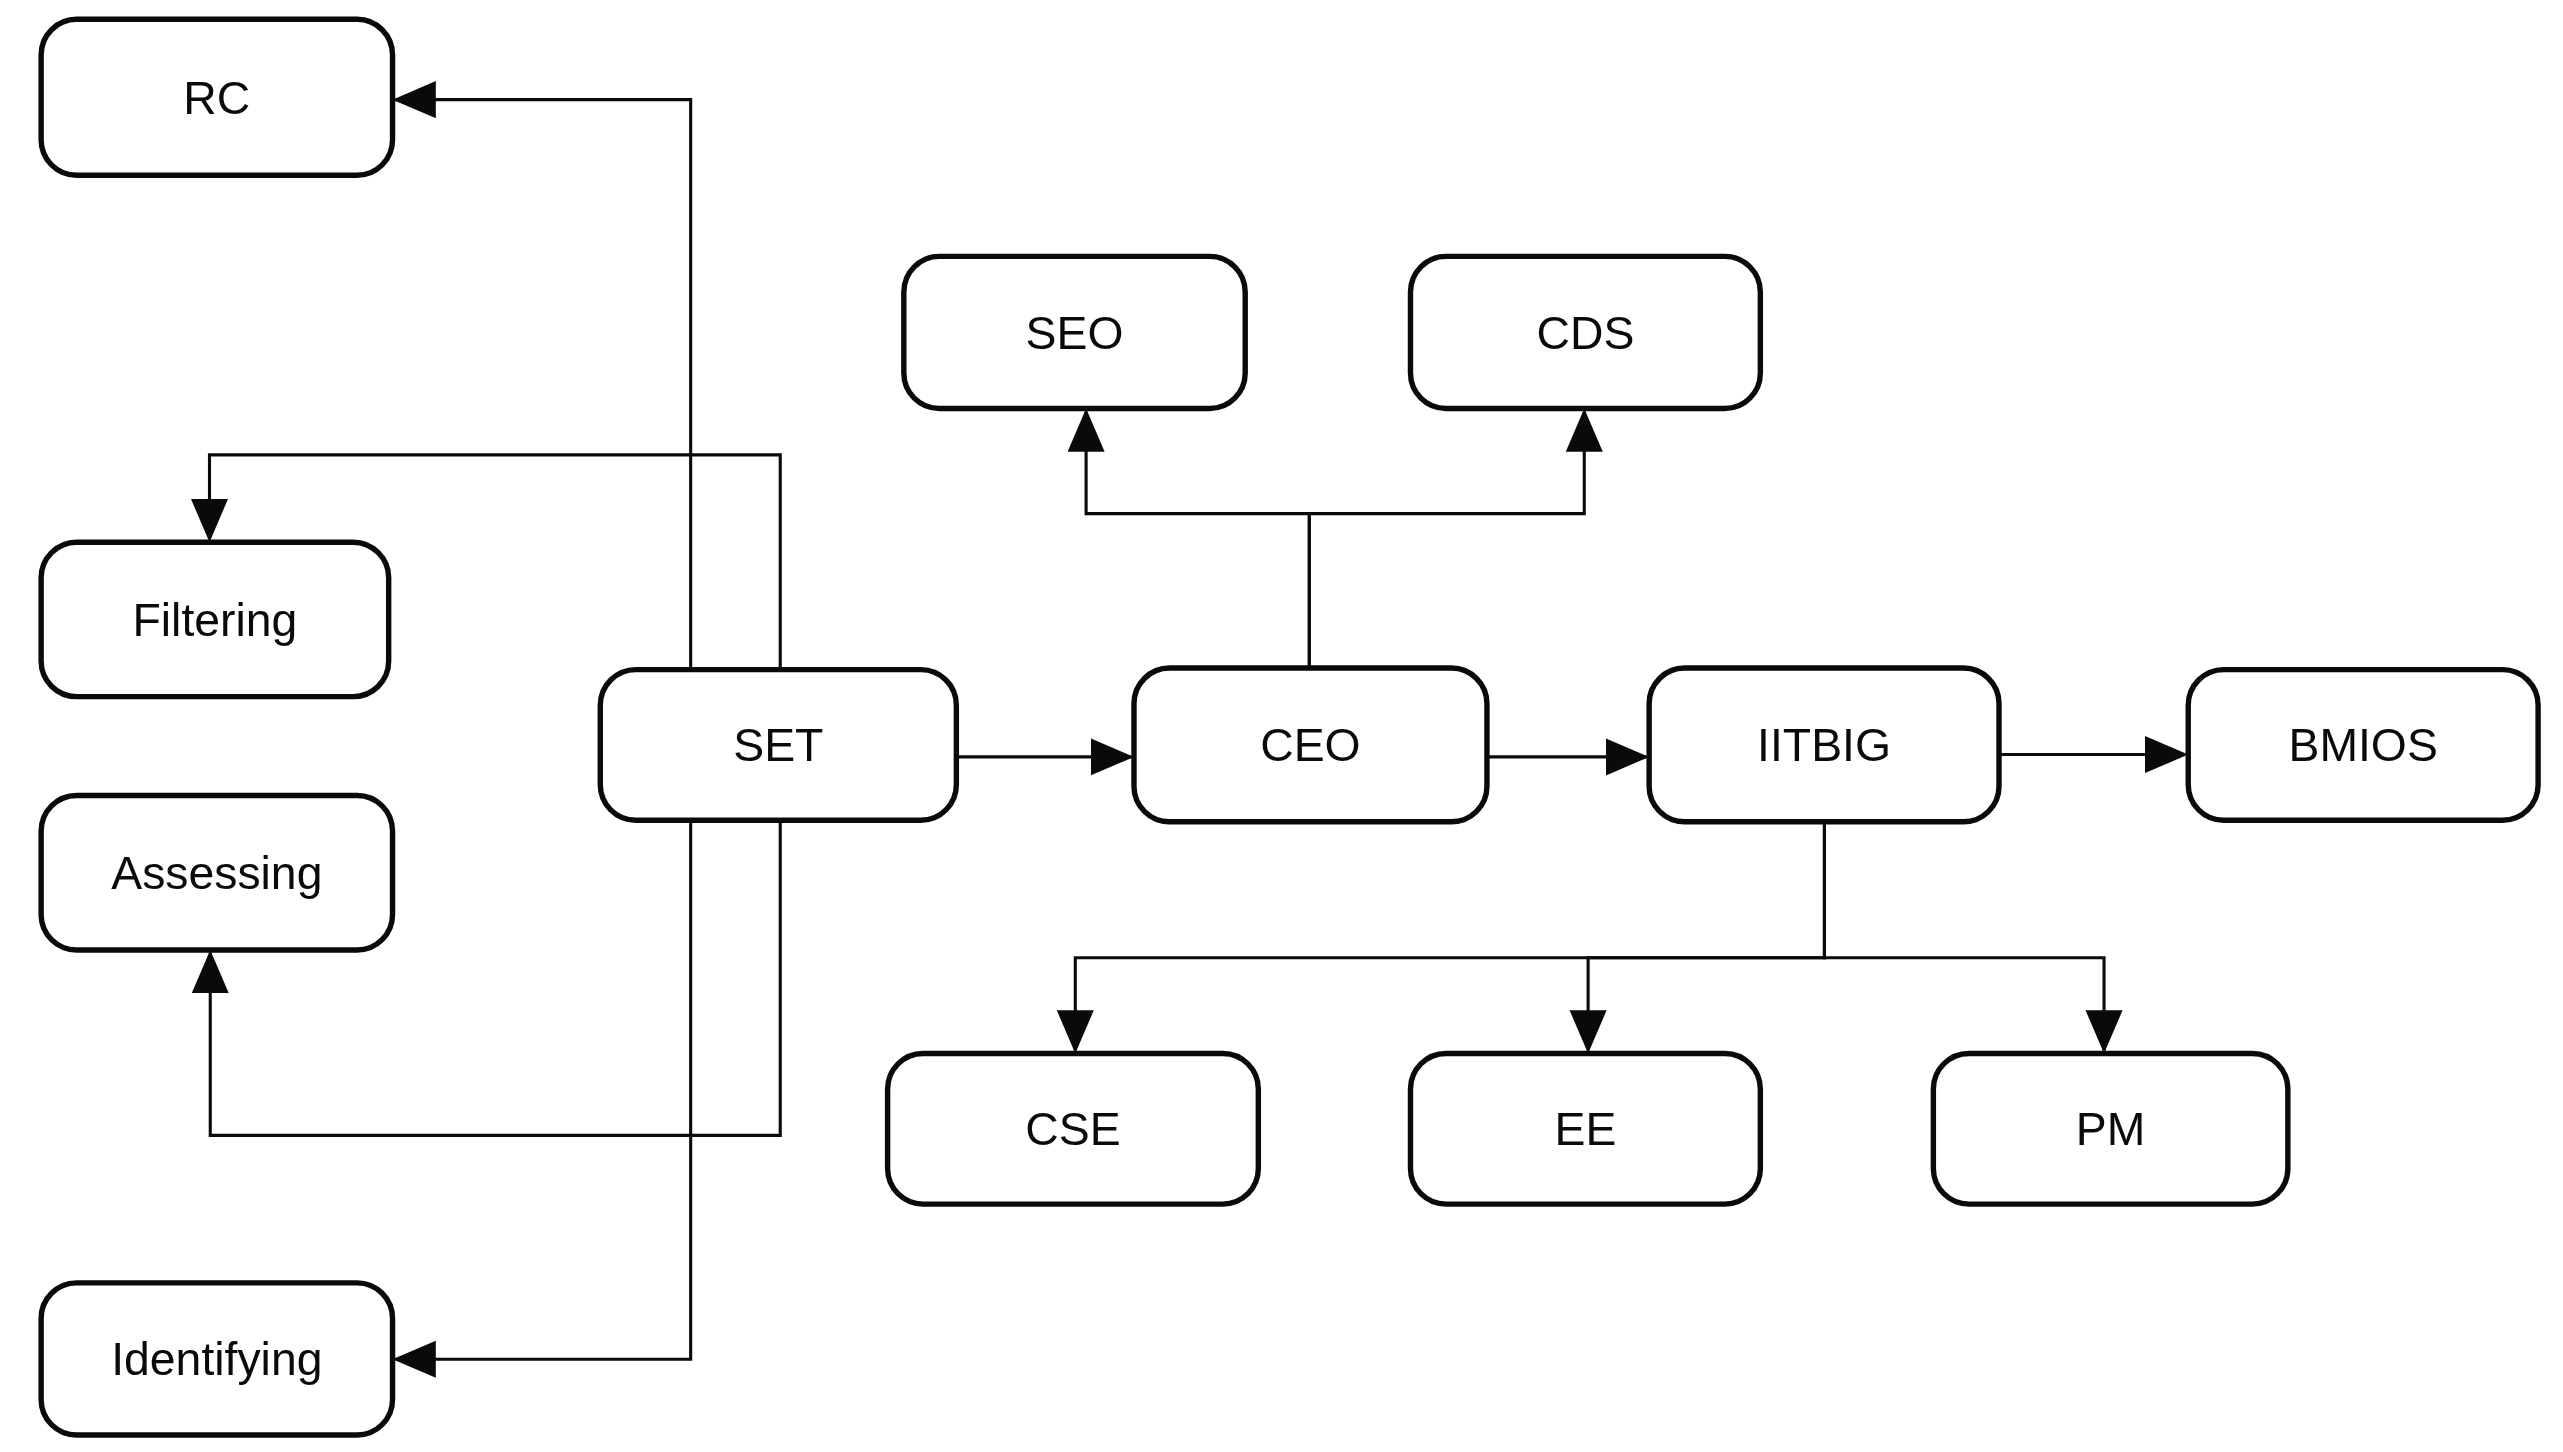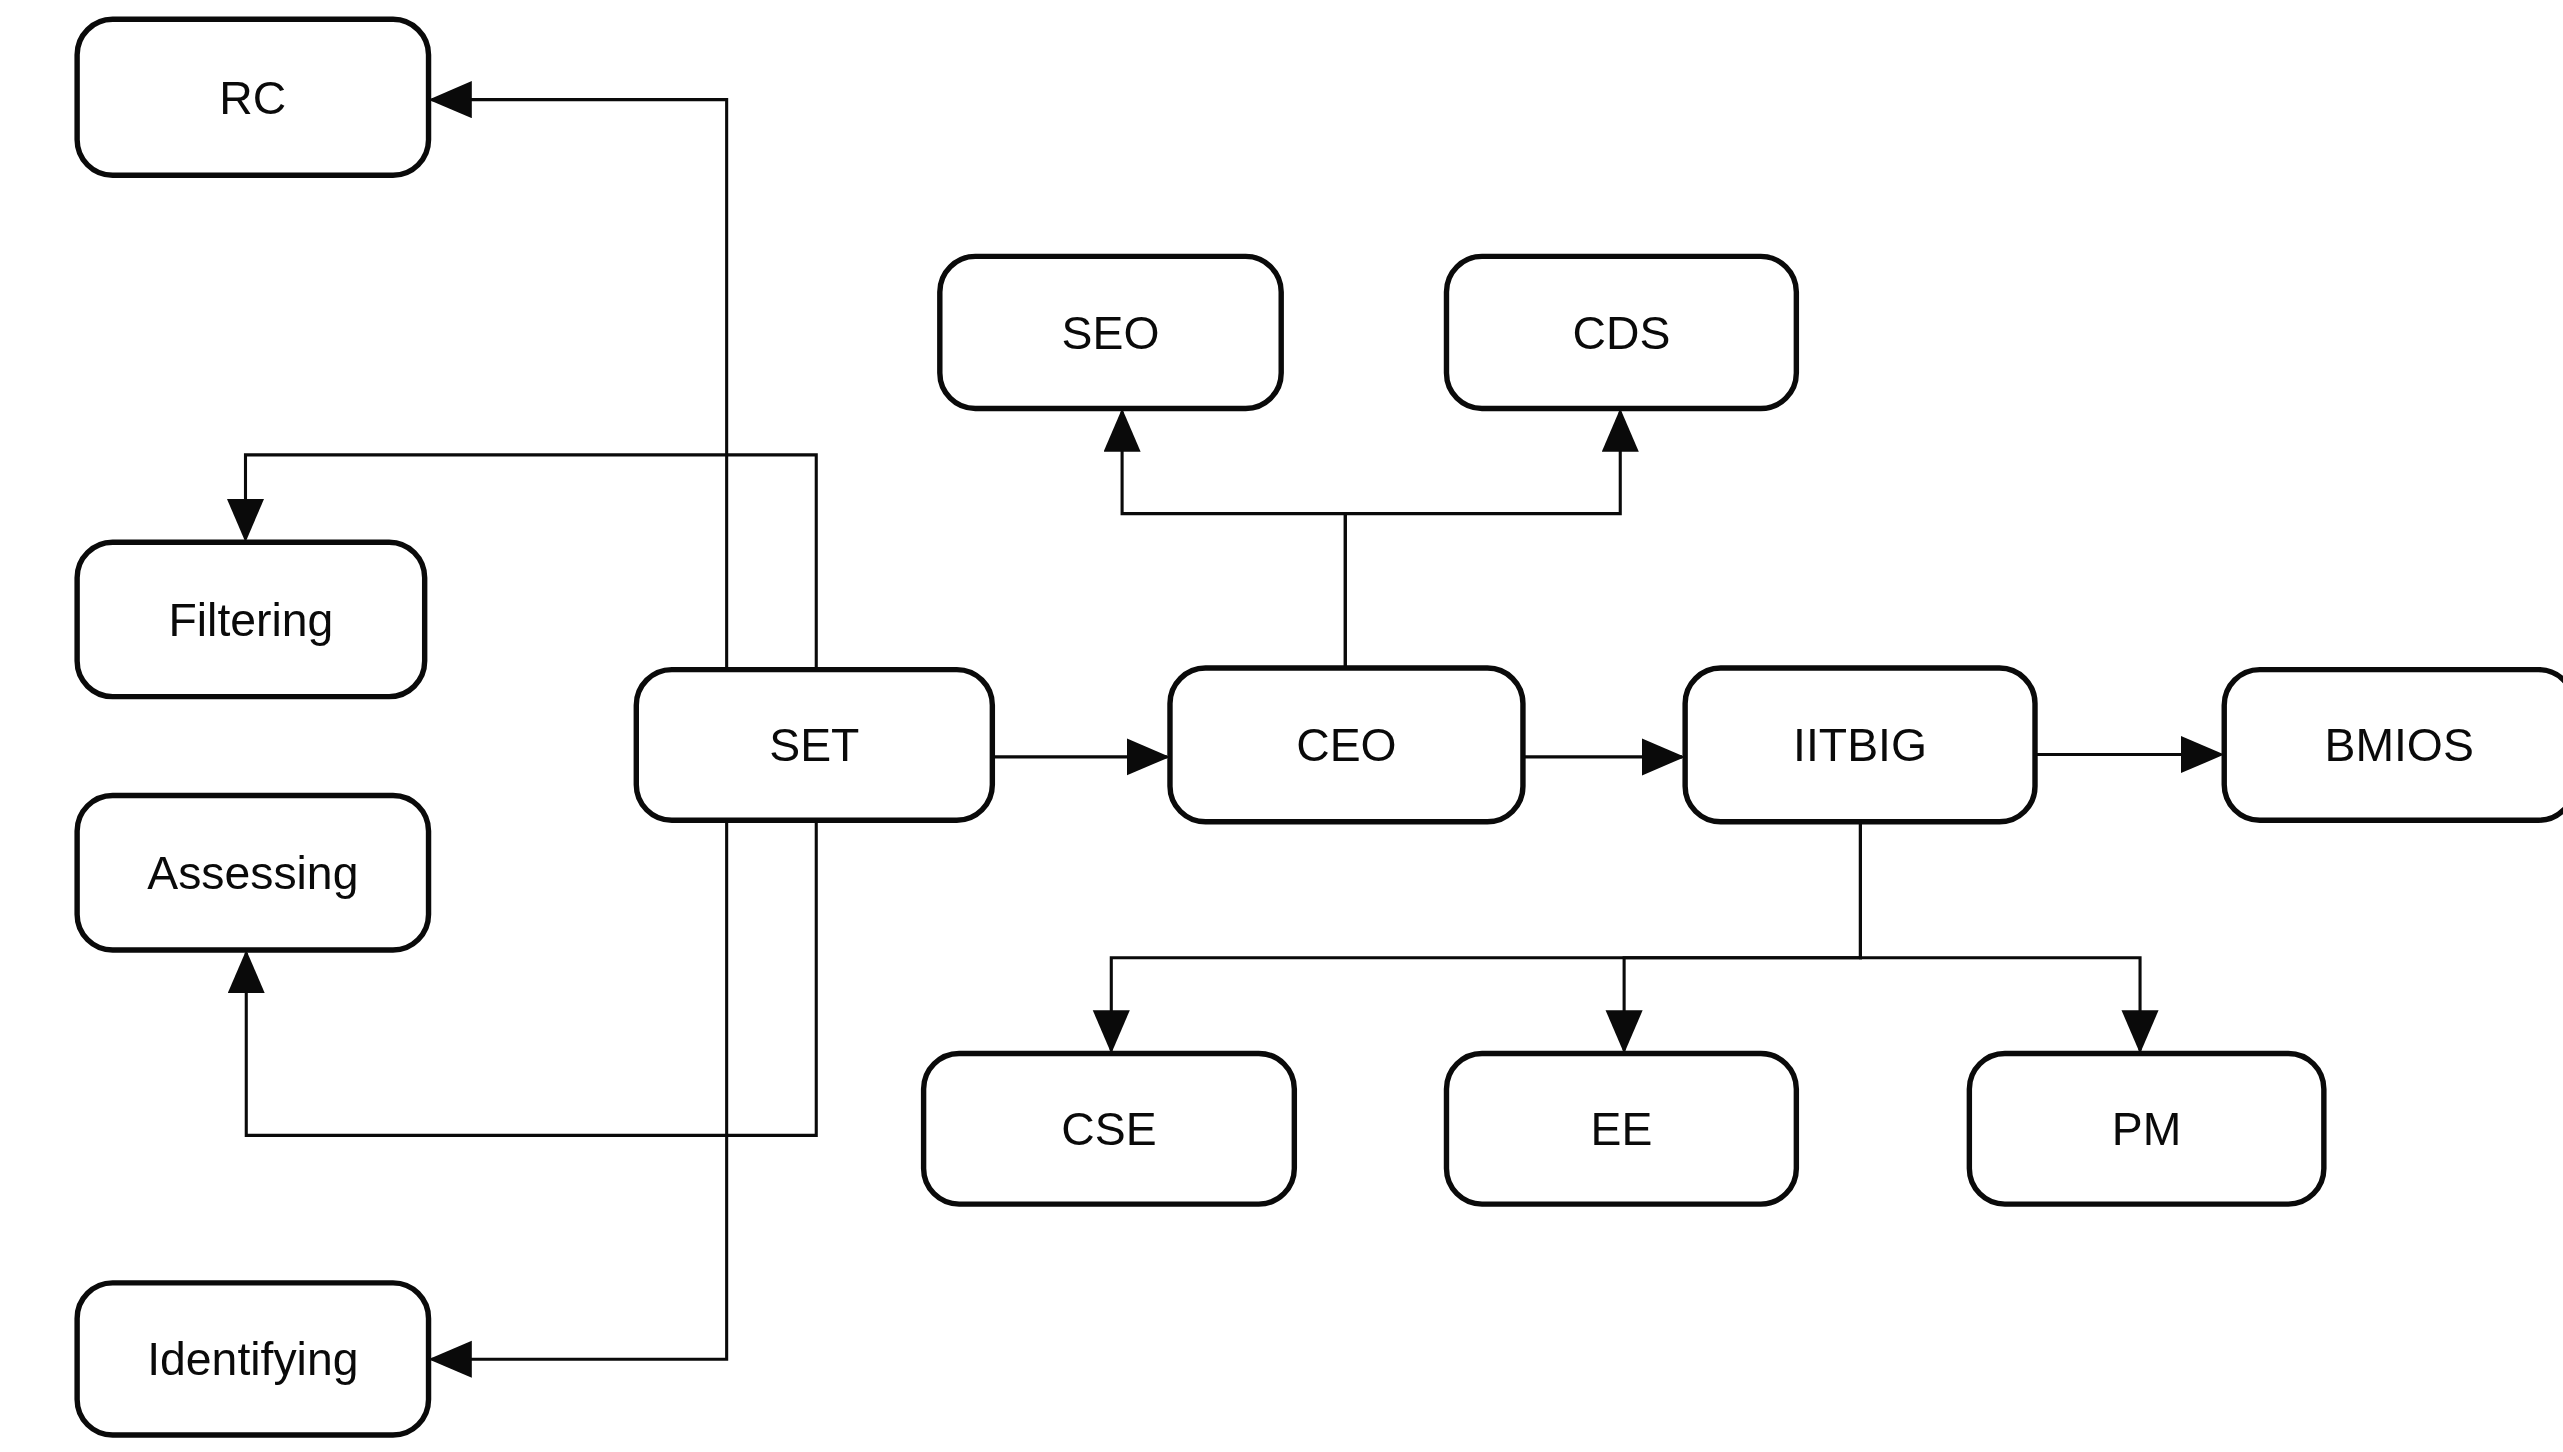--- a/index.html
+++ b/index.html
@@ -5,21 +5,20 @@
   html, body {
     margin: 0;
     padding: 0;
     background: #ffffff;
   }
   #stage {
     width: 2173px;
     height: 1452px;
     background: #ffffff;
     position: relative;
-    margin-left: 36px;
   }
   svg#canvas {
     display: block;
     width: 2563px;
     height: 1452px;
   }
   .edge {
     fill: none;
     stroke: #0a0a0a;
     stroke-width: 4;

